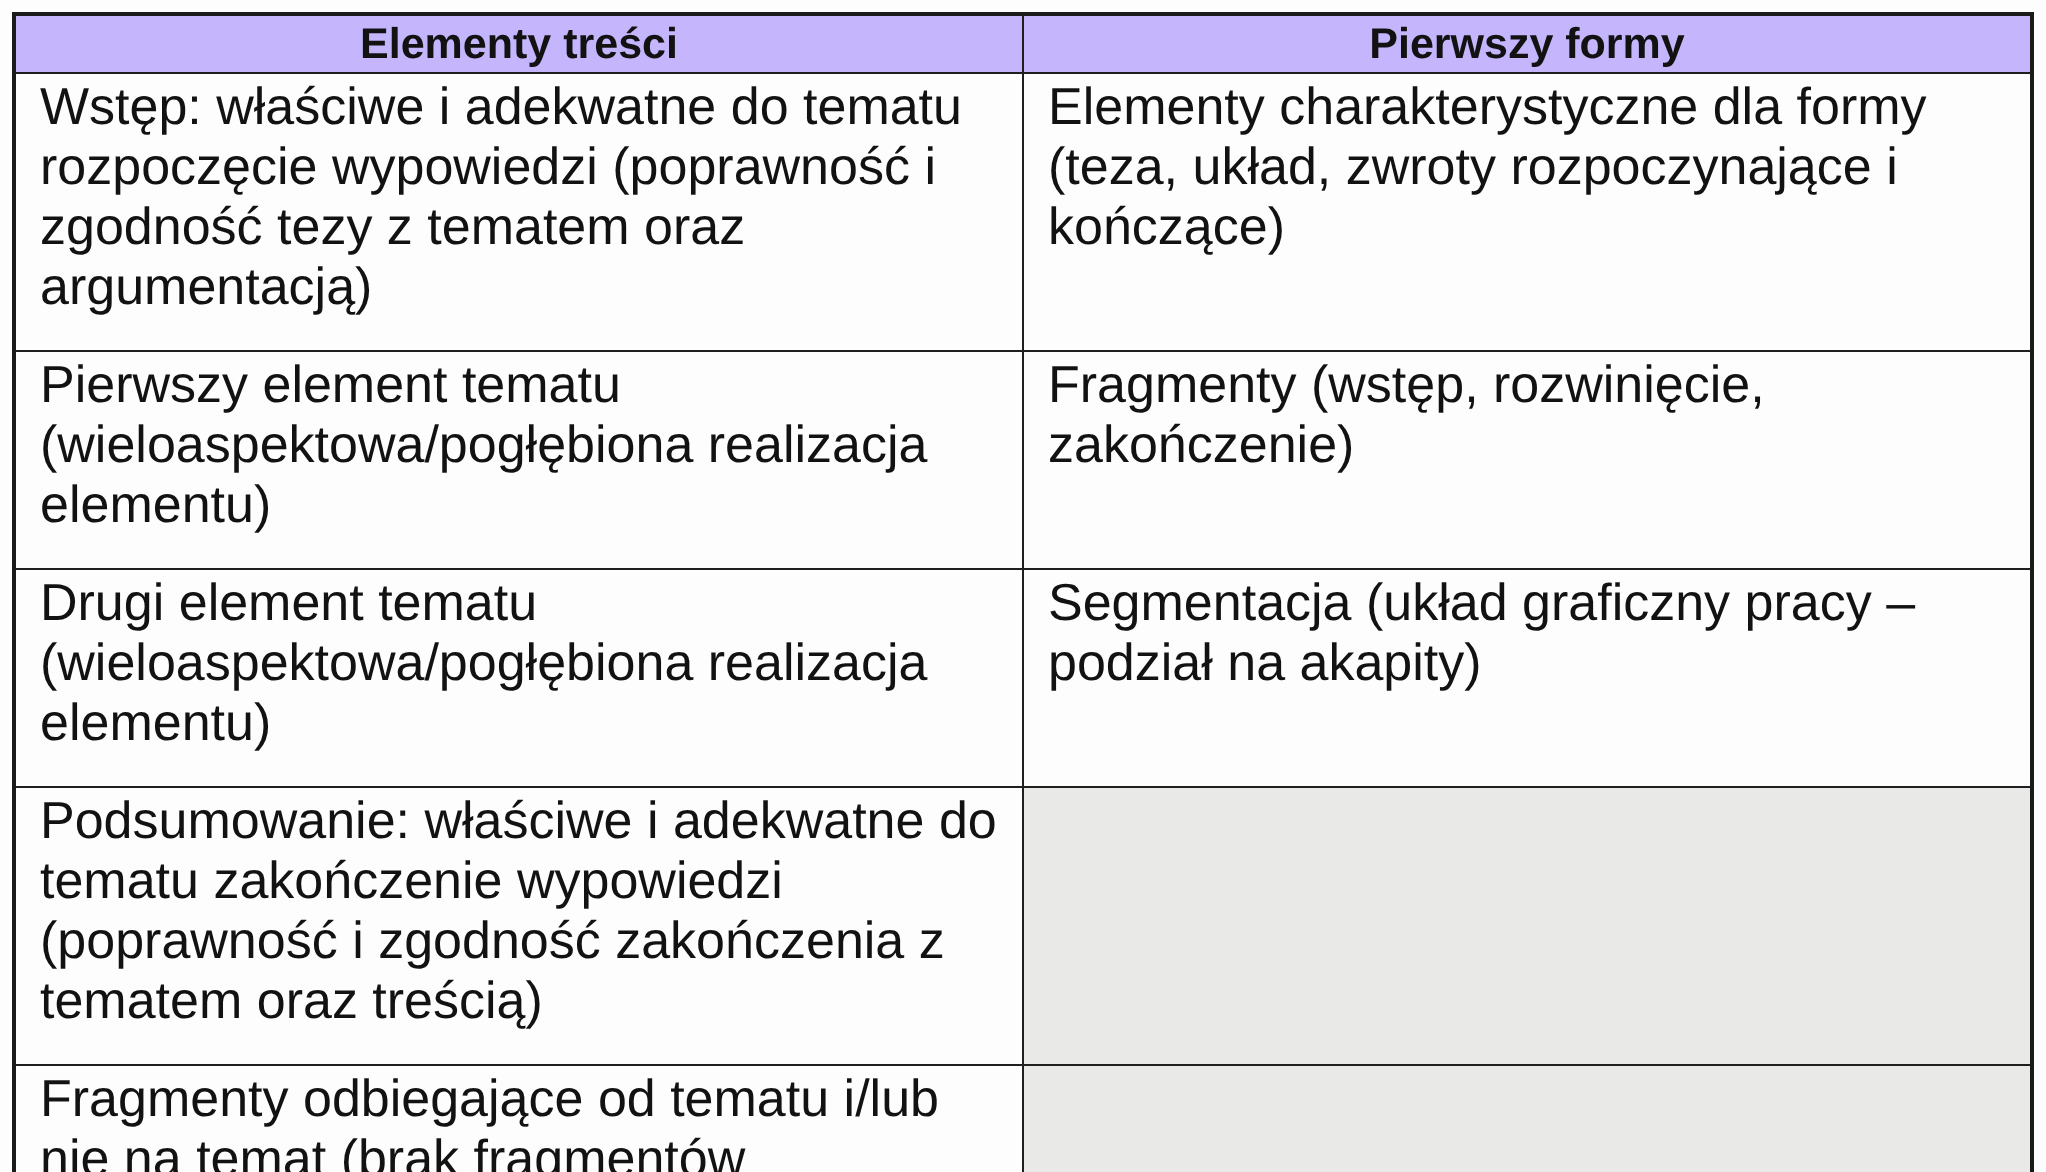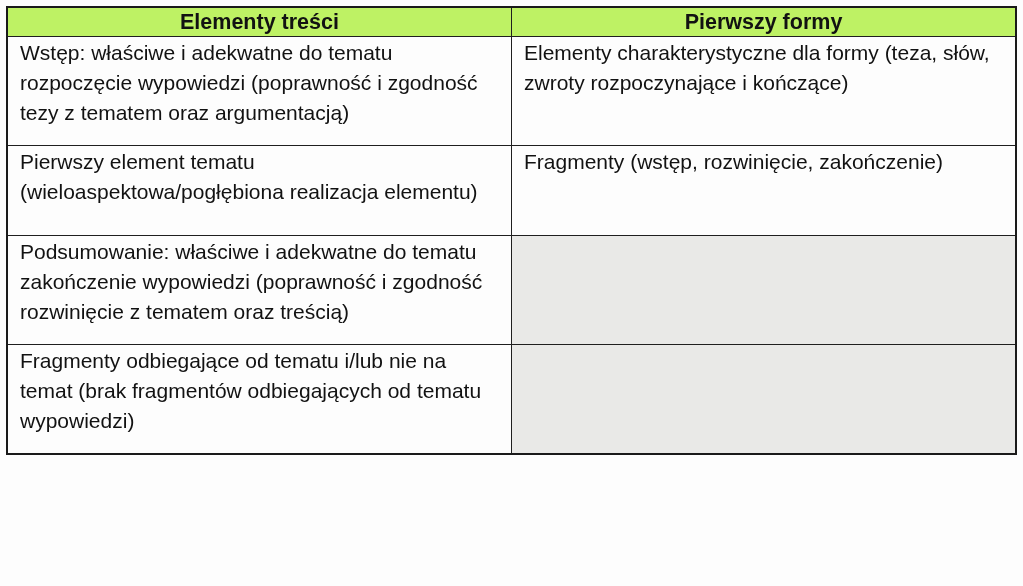--- a/index.html
+++ b/index.html
@@ -25,27 +25,27 @@
     width: 1011px;
     border-collapse: collapse;
     table-layout: fixed;
     border: 2.5px solid #1a1a1a;
   }
   table.rubric col { width: 50%; }
   th, td {
     border: 1.7px solid #1f1f1f;
     vertical-align: top;
     color: #121212;
-    font-size: 21px;
+    font-size: 26px;
     line-height: 30px;
     padding: 1px 10px 17px 12px;
     overflow: hidden;
   }
   th {
-    background: #bef264;
+    background: #c4b5fd;
     font-weight: bold;
     text-align: center;
     height: 26px;
     line-height: 26px;
     font-size: 21.5px;
     padding: 1px 4px;
   }
   tbody tr { height: 90px; }
   tbody tr:nth-child(1) { height: 92px; }
   tbody tr:nth-child(6) { height: 86px; }
@@ -62,28 +62,32 @@
       </colgroup>
     <thead>
       <tr>
         <th>Elementy treści</th>
         <th>Pierwszy formy</th>
       </tr>
     </thead>
     <tbody>
       <tr>
         <td>Wstęp: właściwe i adekwatne do tematu rozpoczęcie wypowiedzi (poprawność i zgodność tezy z tematem oraz argumentacją)</td>
-        <td>Elementy charakterystyczne dla formy (teza, słów, zwroty rozpoczynające i kończące)</td>
+        <td>Elementy charakterystyczne dla formy (teza, układ, zwroty rozpoczynające i kończące)</td>
       </tr>
       <tr>
         <td>Pierwszy element tematu (wieloaspektowa/pogłębiona realizacja elementu)</td>
         <td>Fragmenty (wstęp, rozwinięcie, zakończenie)</td>
       </tr>
       <tr>
-        <td>Podsumowanie: właściwe i adekwatne do tematu zakończenie wypowiedzi (poprawność i zgodność rozwinięcie z tematem oraz treścią)</td>
+        <td>Drugi element tematu (wieloaspektowa/pogłębiona realizacja elementu)</td>
+        <td>Segmentacja (układ graficzny pracy – podział na akapity)</td>
+      </tr>
+      <tr>
+        <td>Podsumowanie: właściwe i adekwatne do tematu zakończenie wypowiedzi (poprawność i zgodność zakończenia z tematem oraz treścią)</td>
         <td class="empty"></td>
       </tr>
       <tr>
         <td>Fragmenty odbiegające od tematu i/lub nie na temat (brak fragmentów odbiegających od tematu wypowiedzi)</td>
         <td class="empty"></td>
       </tr>
     </tbody>
   </table>
 </div>
 

